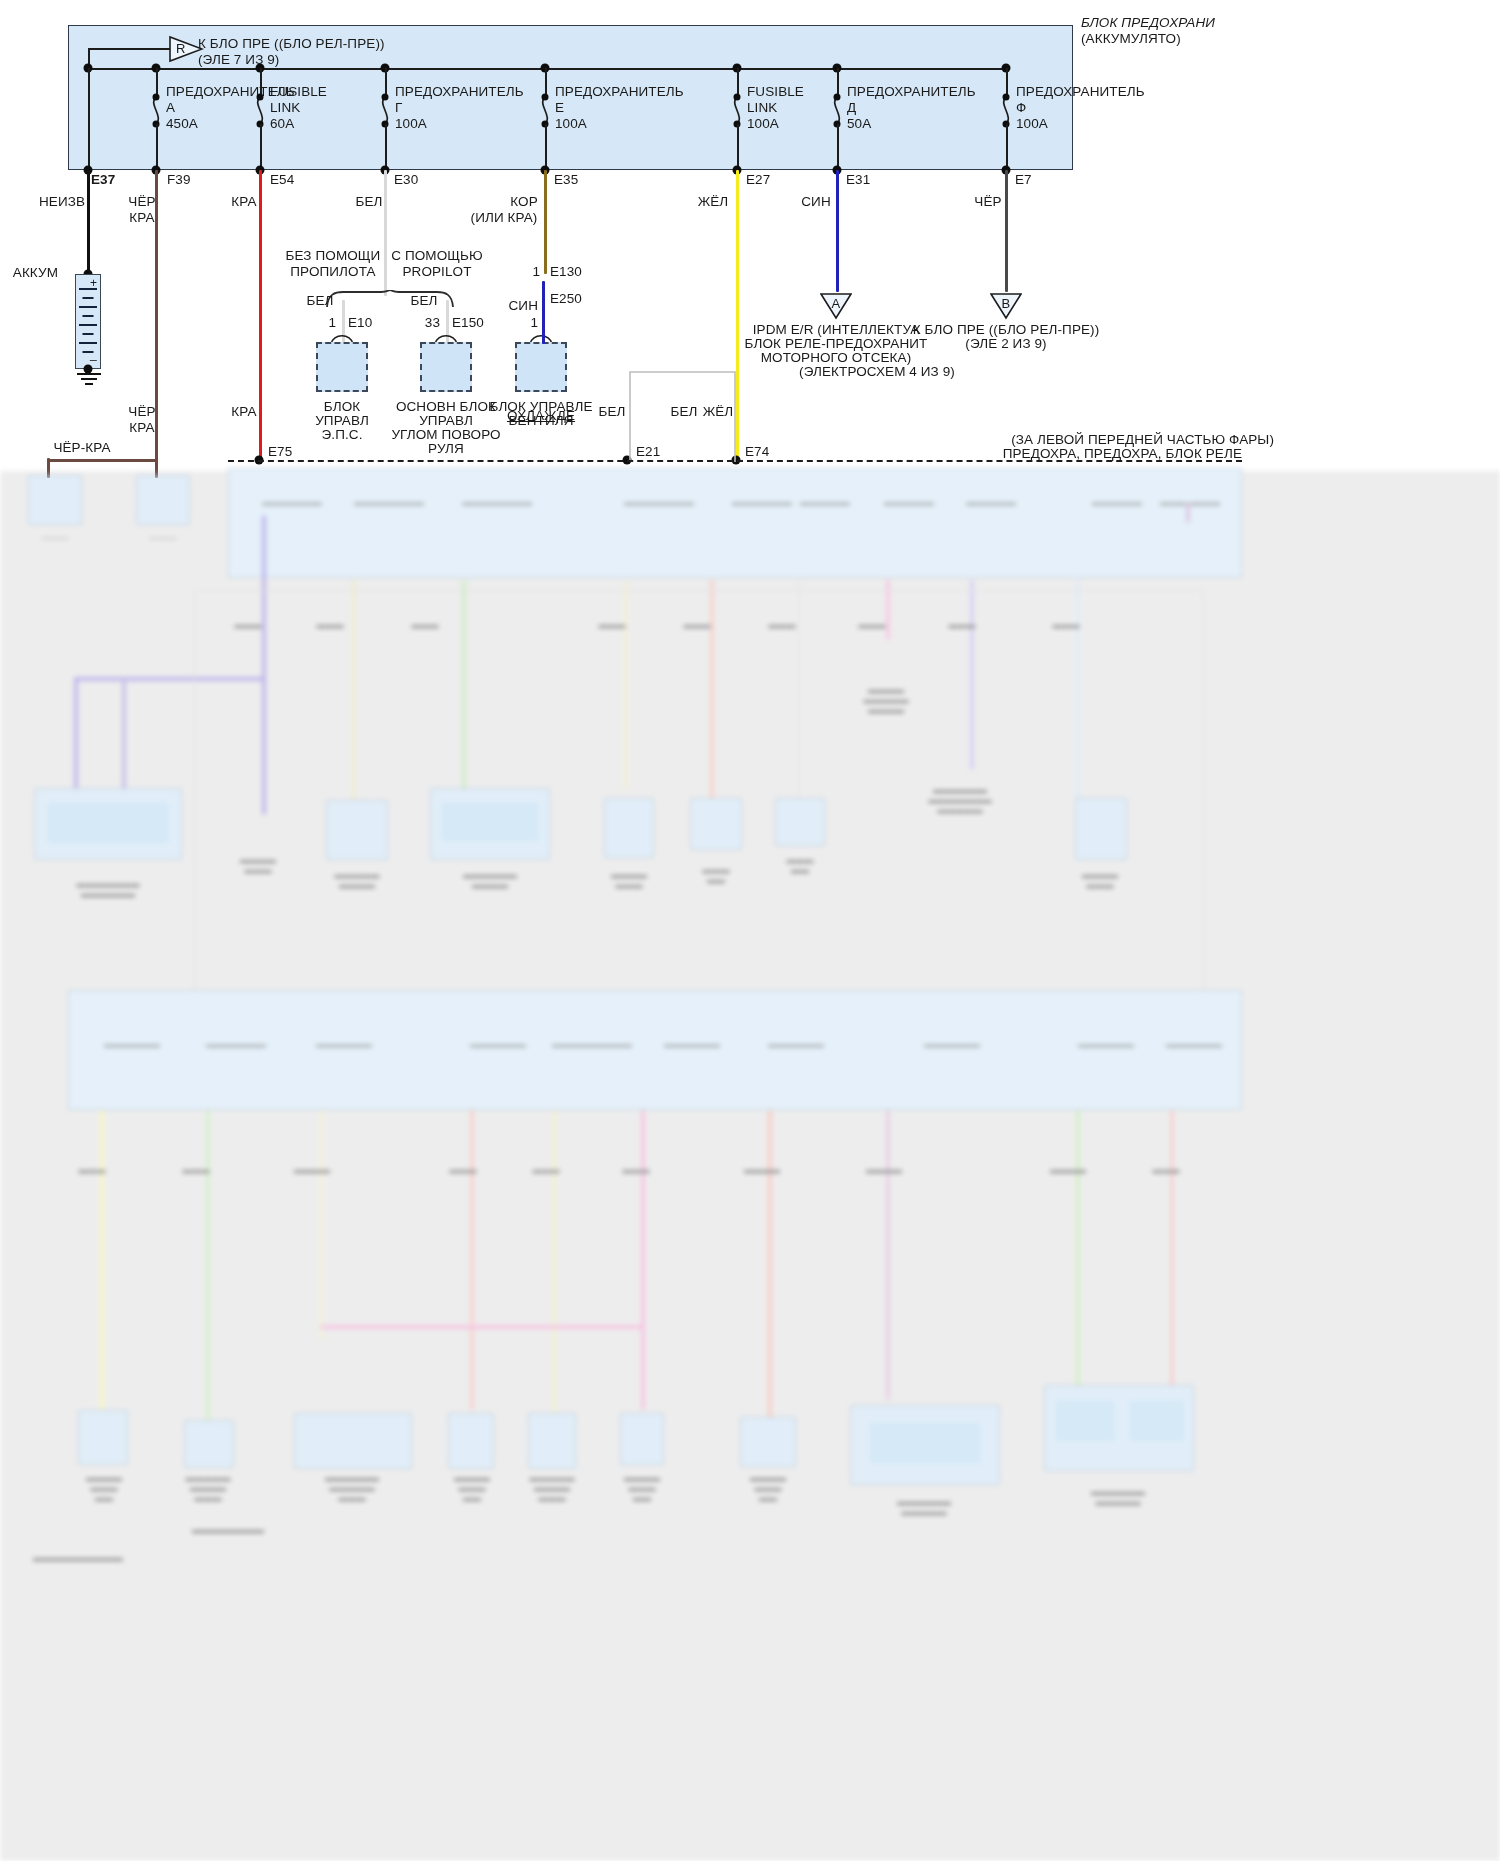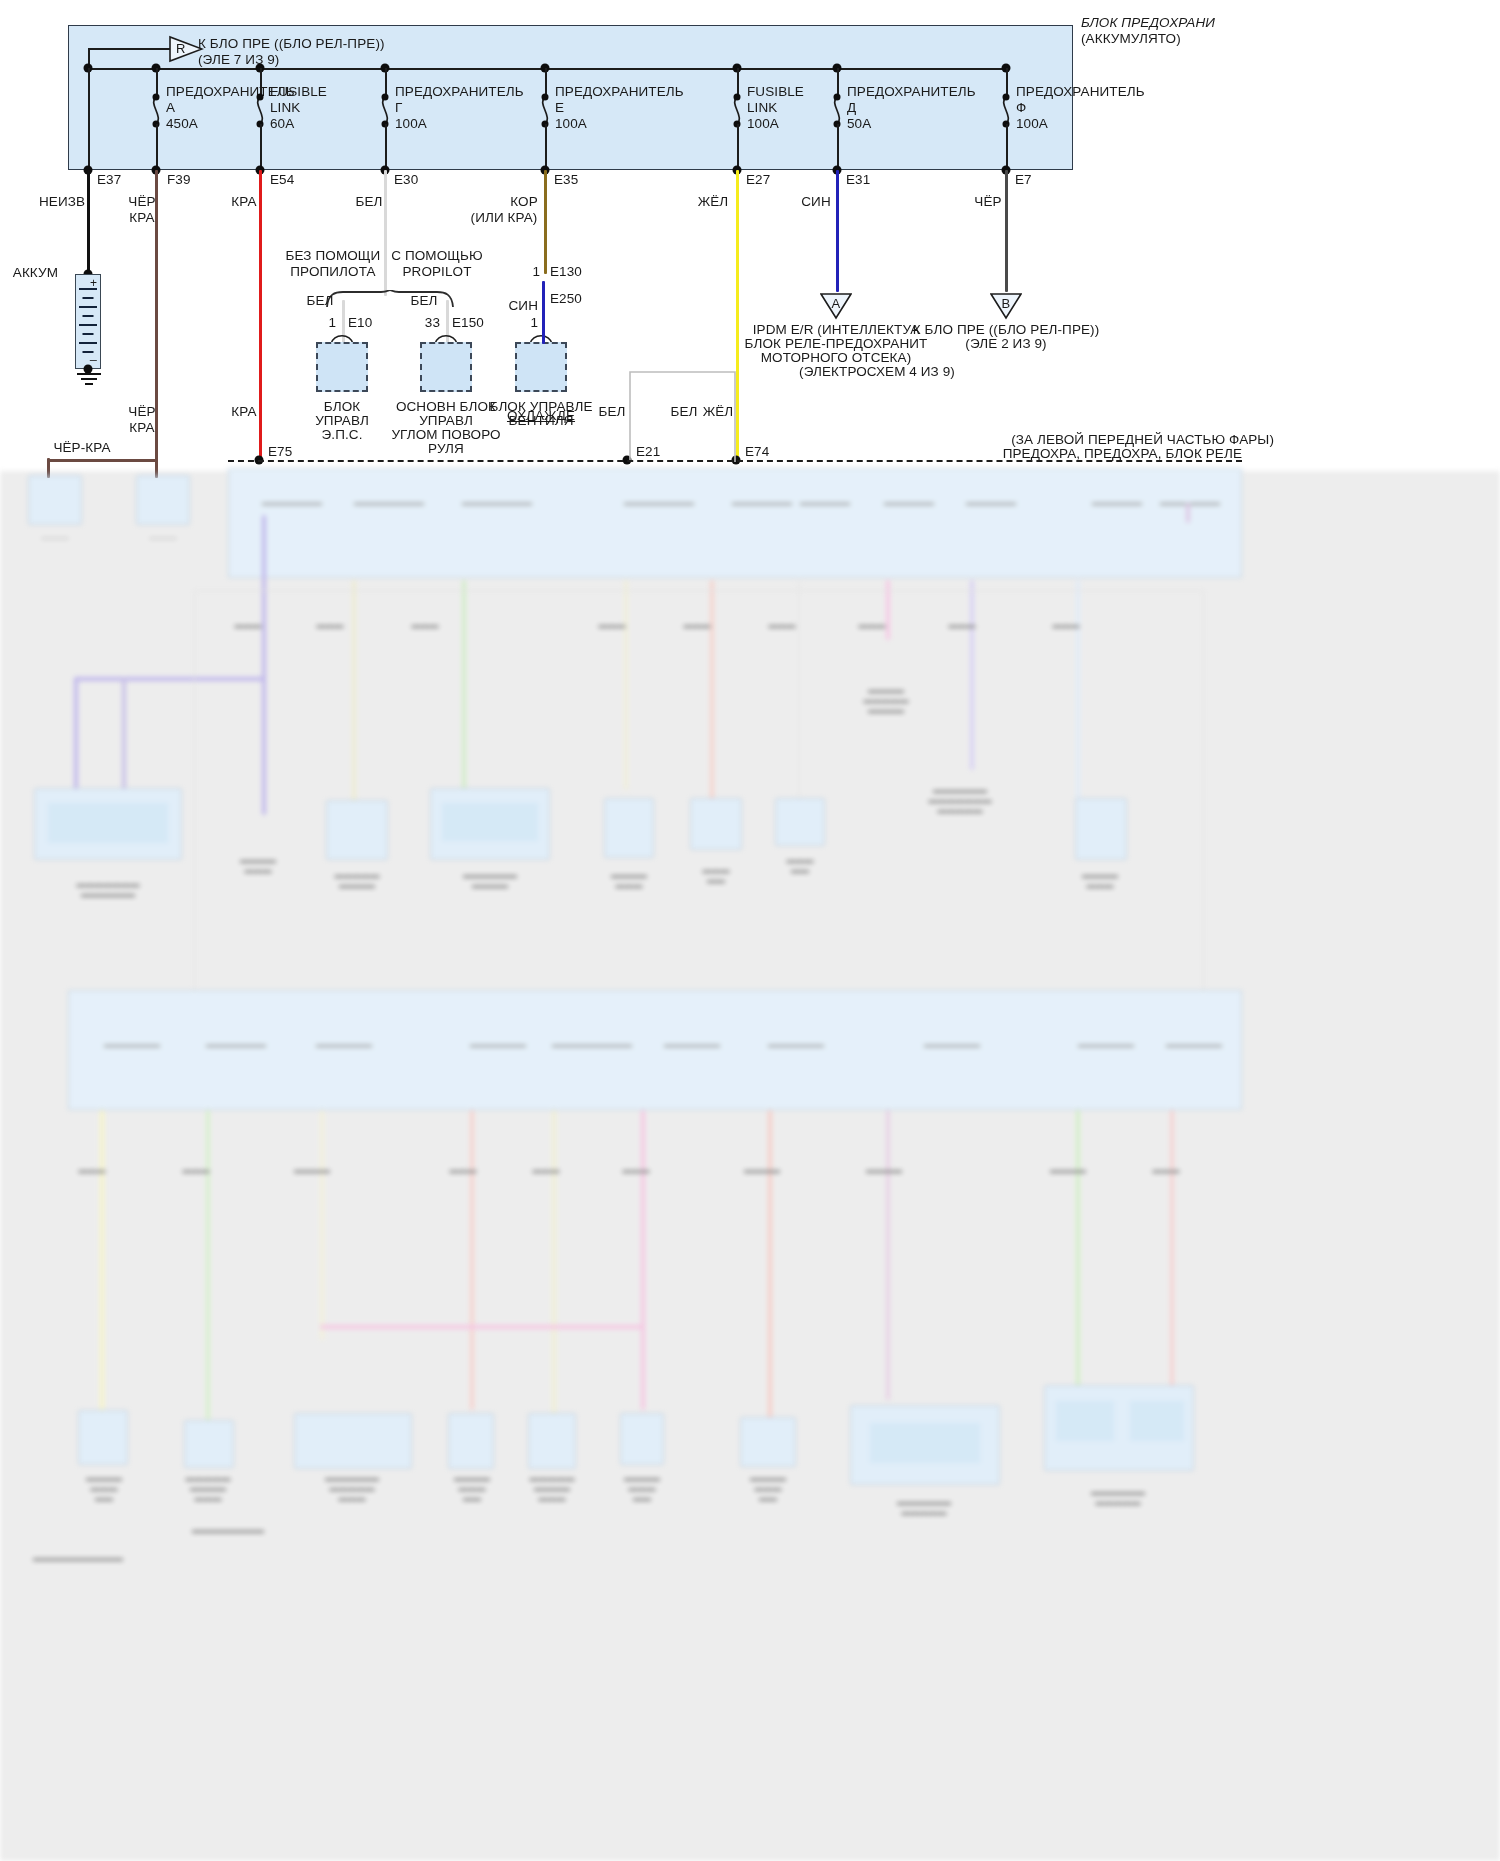--- a/index.html
+++ b/index.html
@@ -151,21 +151,21 @@
 
     <div class="dot" style="left:88px;top:170px;"></div>
     <div class="dot" style="left:156px;top:170px;"></div>
     <div class="dot" style="left:260px;top:170px;"></div>
     <div class="dot" style="left:385px;top:170px;"></div>
     <div class="dot" style="left:545px;top:170px;"></div>
     <div class="dot" style="left:737px;top:170px;"></div>
     <div class="dot" style="left:837px;top:170px;"></div>
     <div class="dot" style="left:1006px;top:170px;"></div>
 
-    <div class="txt" style="left:97px;top:172px;">E37</div>
+    <div class="txt" style="left:91px;top:172px;font-weight:bold;">E37</div>
     <div class="txt" style="left:167px;top:172px;">F39</div>
     <div class="txt" style="left:270px;top:172px;">E54</div>
     <div class="txt" style="left:394px;top:172px;text-align:right;">E30</div>
     <div class="txt" style="left:554px;top:172px;">E35</div>
     <div class="txt" style="left:746px;top:172px;">E27</div>
     <div class="txt" style="left:846px;top:172px;">E31</div>
     <div class="txt" style="left:1015px;top:172px;">E7</div>
 
     <div class="txt c" style="left:62px;top:194px;">НЕИЗВ</div>
 

